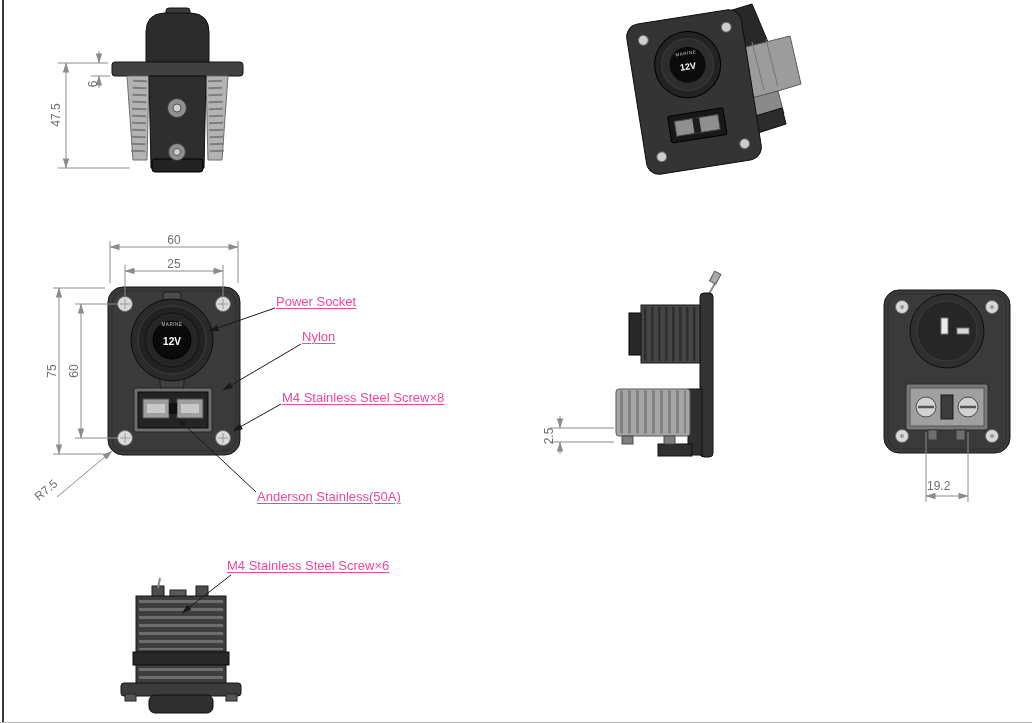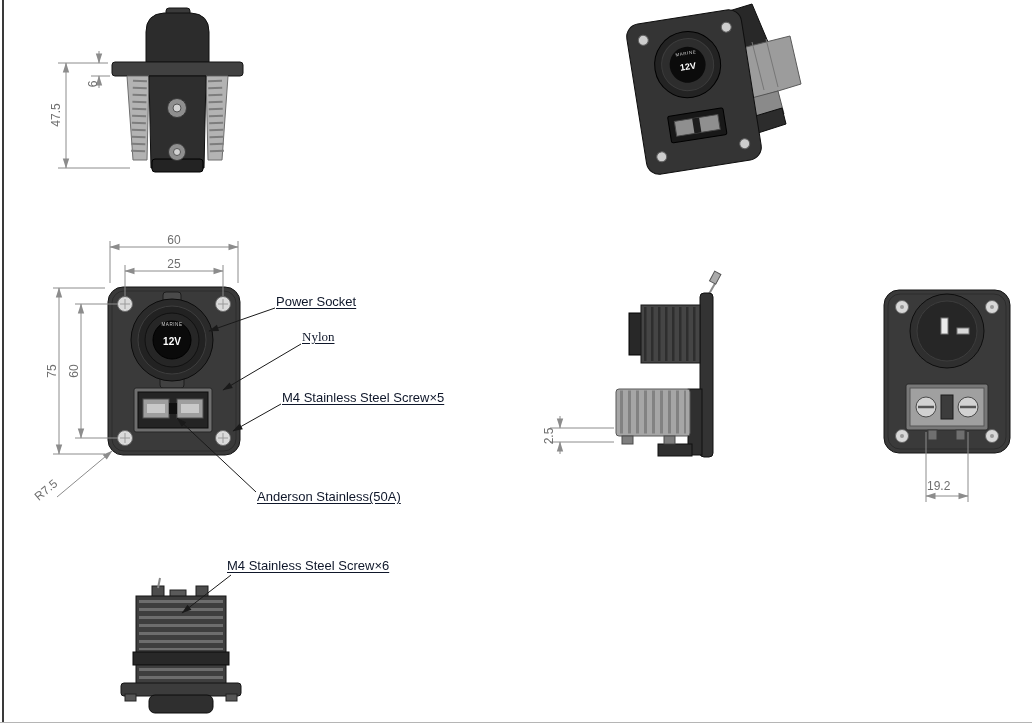--- a/index.html
+++ b/index.html
@@ -5,21 +5,21 @@
   html,body { margin:0; padding:0; background:#ffffff; }
   .stage {
     position:relative; width:1032px; height:723px; background:#ffffff;
     overflow:hidden; font-family:"Liberation Sans", sans-serif;
   }
   .frame-left  { position:absolute; left:2px; top:0; width:2px; height:723px; background:#3a3a3a; }
   .frame-bottom{ position:absolute; left:0; bottom:0; width:100%; height:1px; background:#b5b5b5; }
   svg.draw { position:absolute; left:0; top:0; }
   svg text { font-family:"Liberation Sans", sans-serif; }
   .label {
-    position:absolute; font-size:13px; color:#0f172a;
+    position:absolute; font-size:13px; color:#ec4899;
     text-decoration:underline; text-underline-offset:2px;
     white-space:nowrap; line-height:15px;
   }
   .dim {
     position:absolute; font-size:12px; color:#6f6f6f;
     white-space:nowrap; text-align:center; line-height:14px; display:block;
   }
   .rot   { transform:rotate(-90deg); transform-origin:50% 50%; }
   .rot45 { transform:rotate(-40deg); transform-origin:50% 50%; }
 </style>
@@ -224,22 +224,22 @@
       <rect x="125" y="694" width="11" height="7" fill="#565656" stroke="#222222"></rect>
       <rect x="226" y="694" width="11" height="7" fill="#565656" stroke="#222222"></rect>
       <rect x="149" y="695" width="64" height="18" rx="6" fill="#2f2f2f" stroke="#0d0d0d"></rect>
     </g>
     <g stroke="#1a1a1a" stroke-width="1" fill="none">
       <line x1="231" y1="575" x2="182" y2="613" marker-end="url(#aB)"></line>
     </g>
   </svg>
 
   <div class="label" style="left:276px; top:294px;">Power Socket</div>
-  <div class="label" style="left:302px; top:329px;font-family:Liberation Serif, serif;">Nylon</div>
-  <div class="label" style="left:282px; top:390px;">M4 Stainless Steel Screw×5</div>
+  <div class="label" style="left:302px; top:329px;">Nylon</div>
+  <div class="label" style="left:282px; top:390px;">M4 Stainless Steel Screw×8</div>
   <div class="label" style="left:257px; top:489px;">Anderson Stainless(50A)</div>
   <div class="label" style="left:227px; top:558px;">M4 Stainless Steel Screw×6</div>
 
   <span class="dim rot" style="left:34px; top:108px; width:44px;">47.5</span>
   <span class="dim rot" style="left:83px; top:77px; width:20px;">6</span>
   <span class="dim" style="left:154px; top:233px; width:40px;">60</span>
   <span class="dim" style="left:154px; top:257px; width:40px;">25</span>
   <span class="dim rot" style="left:32px; top:364px; width:40px;">75</span>
   <span class="dim rot" style="left:54px; top:364px; width:40px;">60</span>
   <span class="dim rot45" style="left:26px; top:483px; width:40px;">R7.5</span>

